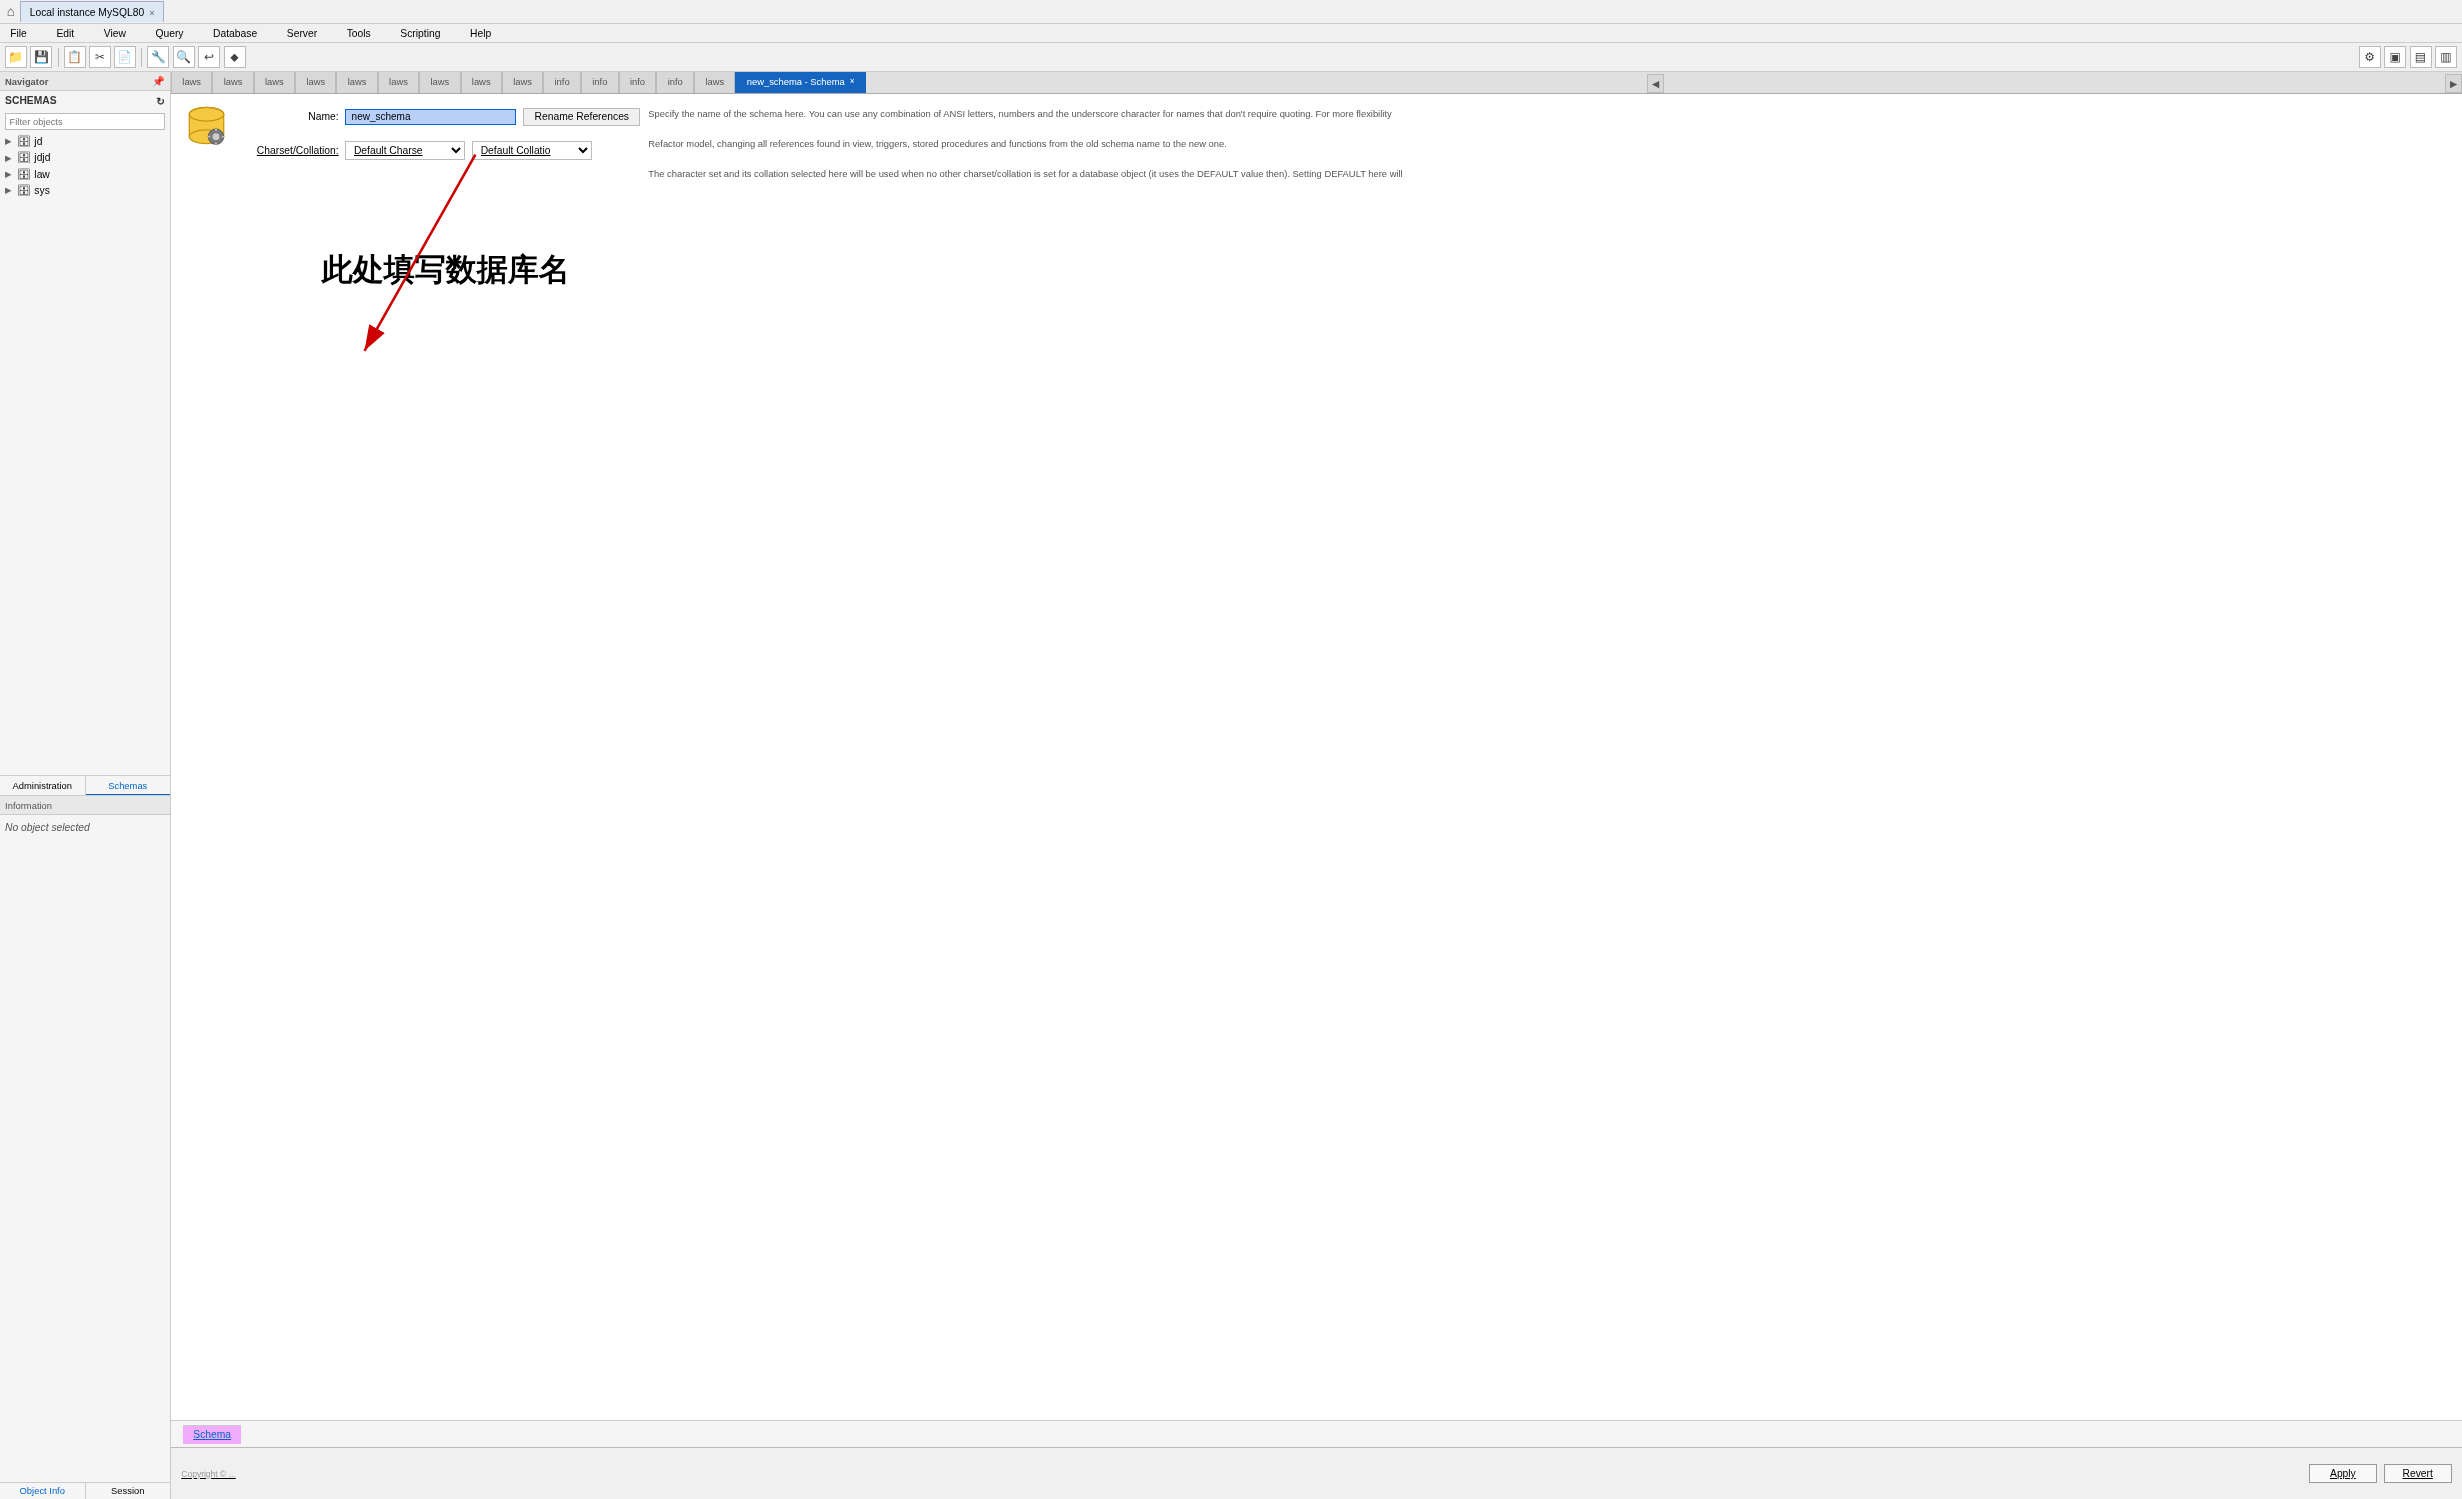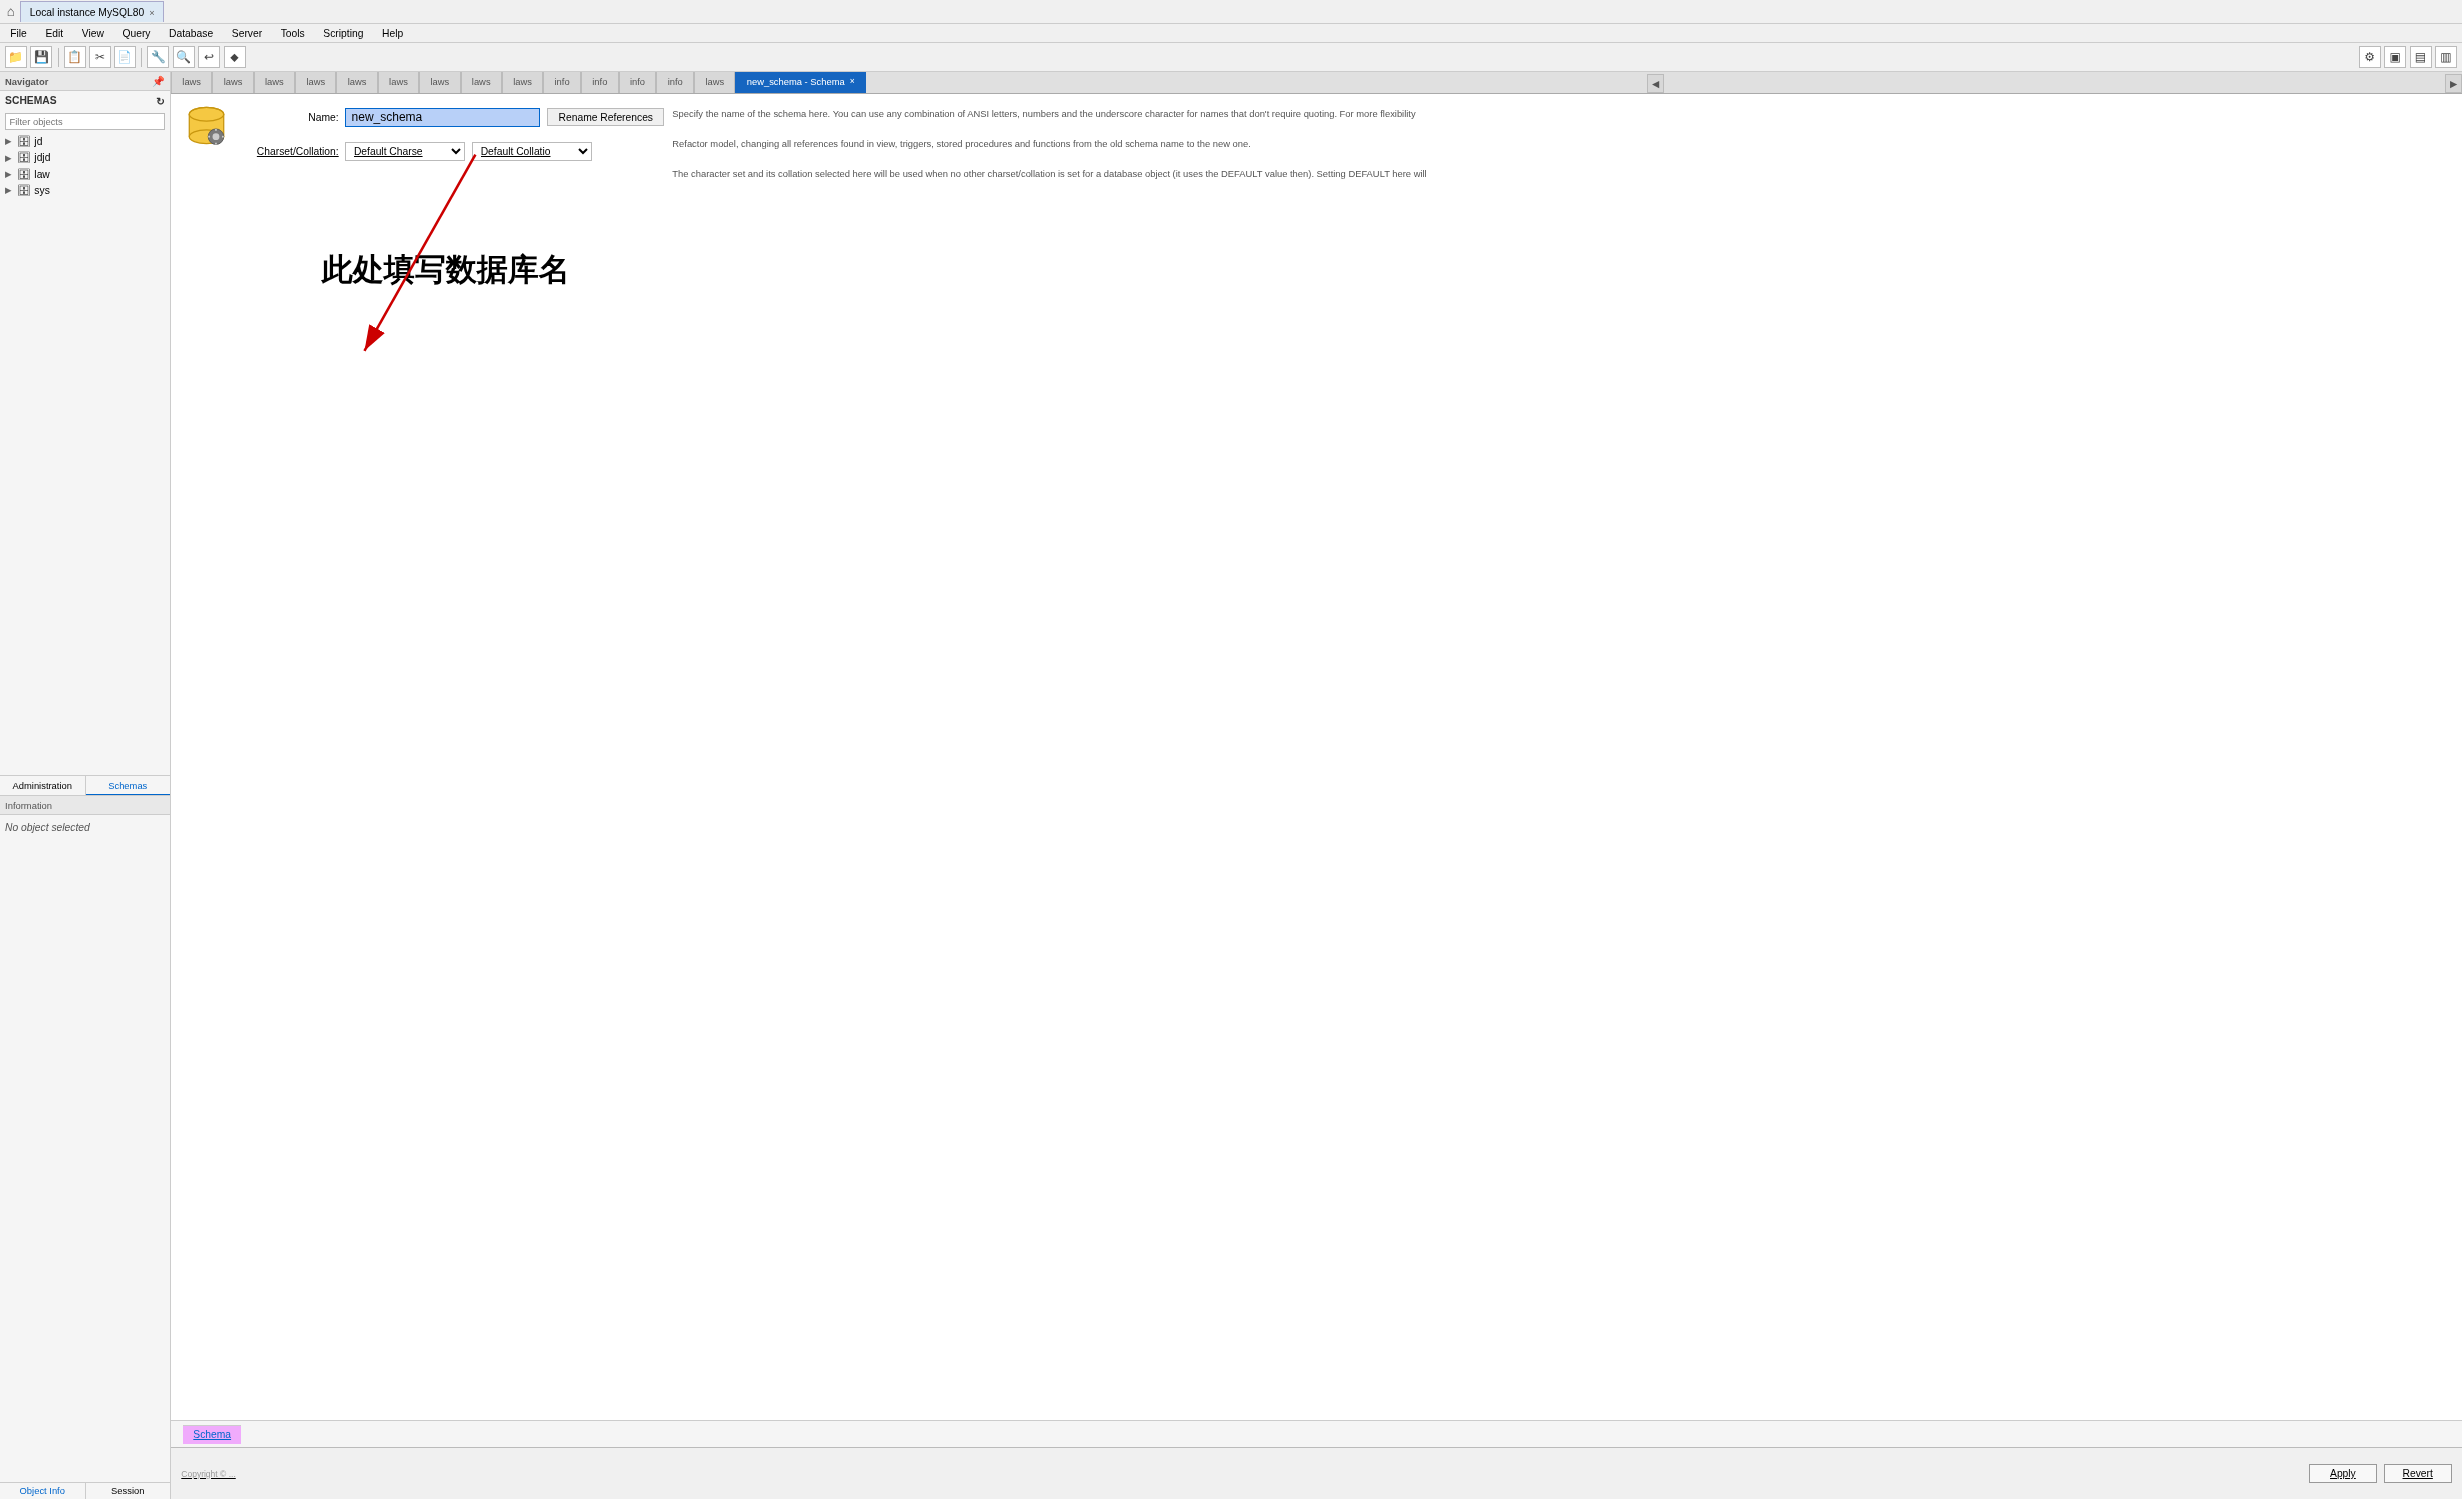--- a/index.html
+++ b/index.html
@@ -13,21 +13,21 @@
     .title-bar-home { font-size: 13.7px; color: #555; }
     .title-bar-tab {
       display: flex; align-items: center; background: #dce9f5; border: 0.9px solid #aac; border-bottom: none;
       padding: 1.7px 8.5px; font-size: 10.3px; gap: 5.1px; height: 20.5px;
     }
     .title-bar-tab .close { color: #666; cursor: pointer; font-size: 9.4px; }
 
     
     .menu-bar {
       display: flex; align-items: center; background: #f0f0f0; border-bottom: 0.9px solid #ccc;
-      height: 19px; padding: 0 3.4px; gap: 5px;
+      height: 19px; padding: 0 3.4px; gap: 16px;
     }
     .menu-item { padding: 1.7px 6.8px; font-size: 10.3px; cursor: pointer; }
 
     
     .toolbar {
       display: flex; align-items: center; background: #f0f0f0; border-bottom: 0.9px solid #ccc;
       height: 29px; padding: 0 5.1px; gap: 3.4px;
     }
     .toolbar-btn {
       width: 22px; height: 22px; border: 0.9px solid #bbb; background: #fff;
@@ -106,21 +106,21 @@
     .schema-editor {
       flex: 1; padding: 10.3px 13.7px; background: #fff; overflow-y: auto;
     }
 
     .form-row {
       display: flex; align-items: center; margin-bottom: 8.5px; gap: 6.8px;
     }
     .form-label { font-size: 10.3px; min-width: 103px; text-align: right; }
     .form-input {
       border: 0.9px solid #0066cc; background: #e8f0fe; padding: 1.7px 5.1px;
-      font-size: 12px; width: 195px; outline: none;
+      font-size: 10px; width: 171px; outline: none;
     }
     .form-input.selected { background: #b8d0f8; }
     .rename-btn {
       border: 0.9px solid #bbb; background: #f0f0f0; padding: 2.6px 10.3px;
       font-size: 10.3px; cursor: pointer;
     }
 
     .charset-row { display: flex; align-items: center; gap: 6.8px; margin-top: 0; text-decoration: underline; }
     .charset-label { min-width: 103px; text-align: right; font-size: 10.3px; }
     .charset-select {

